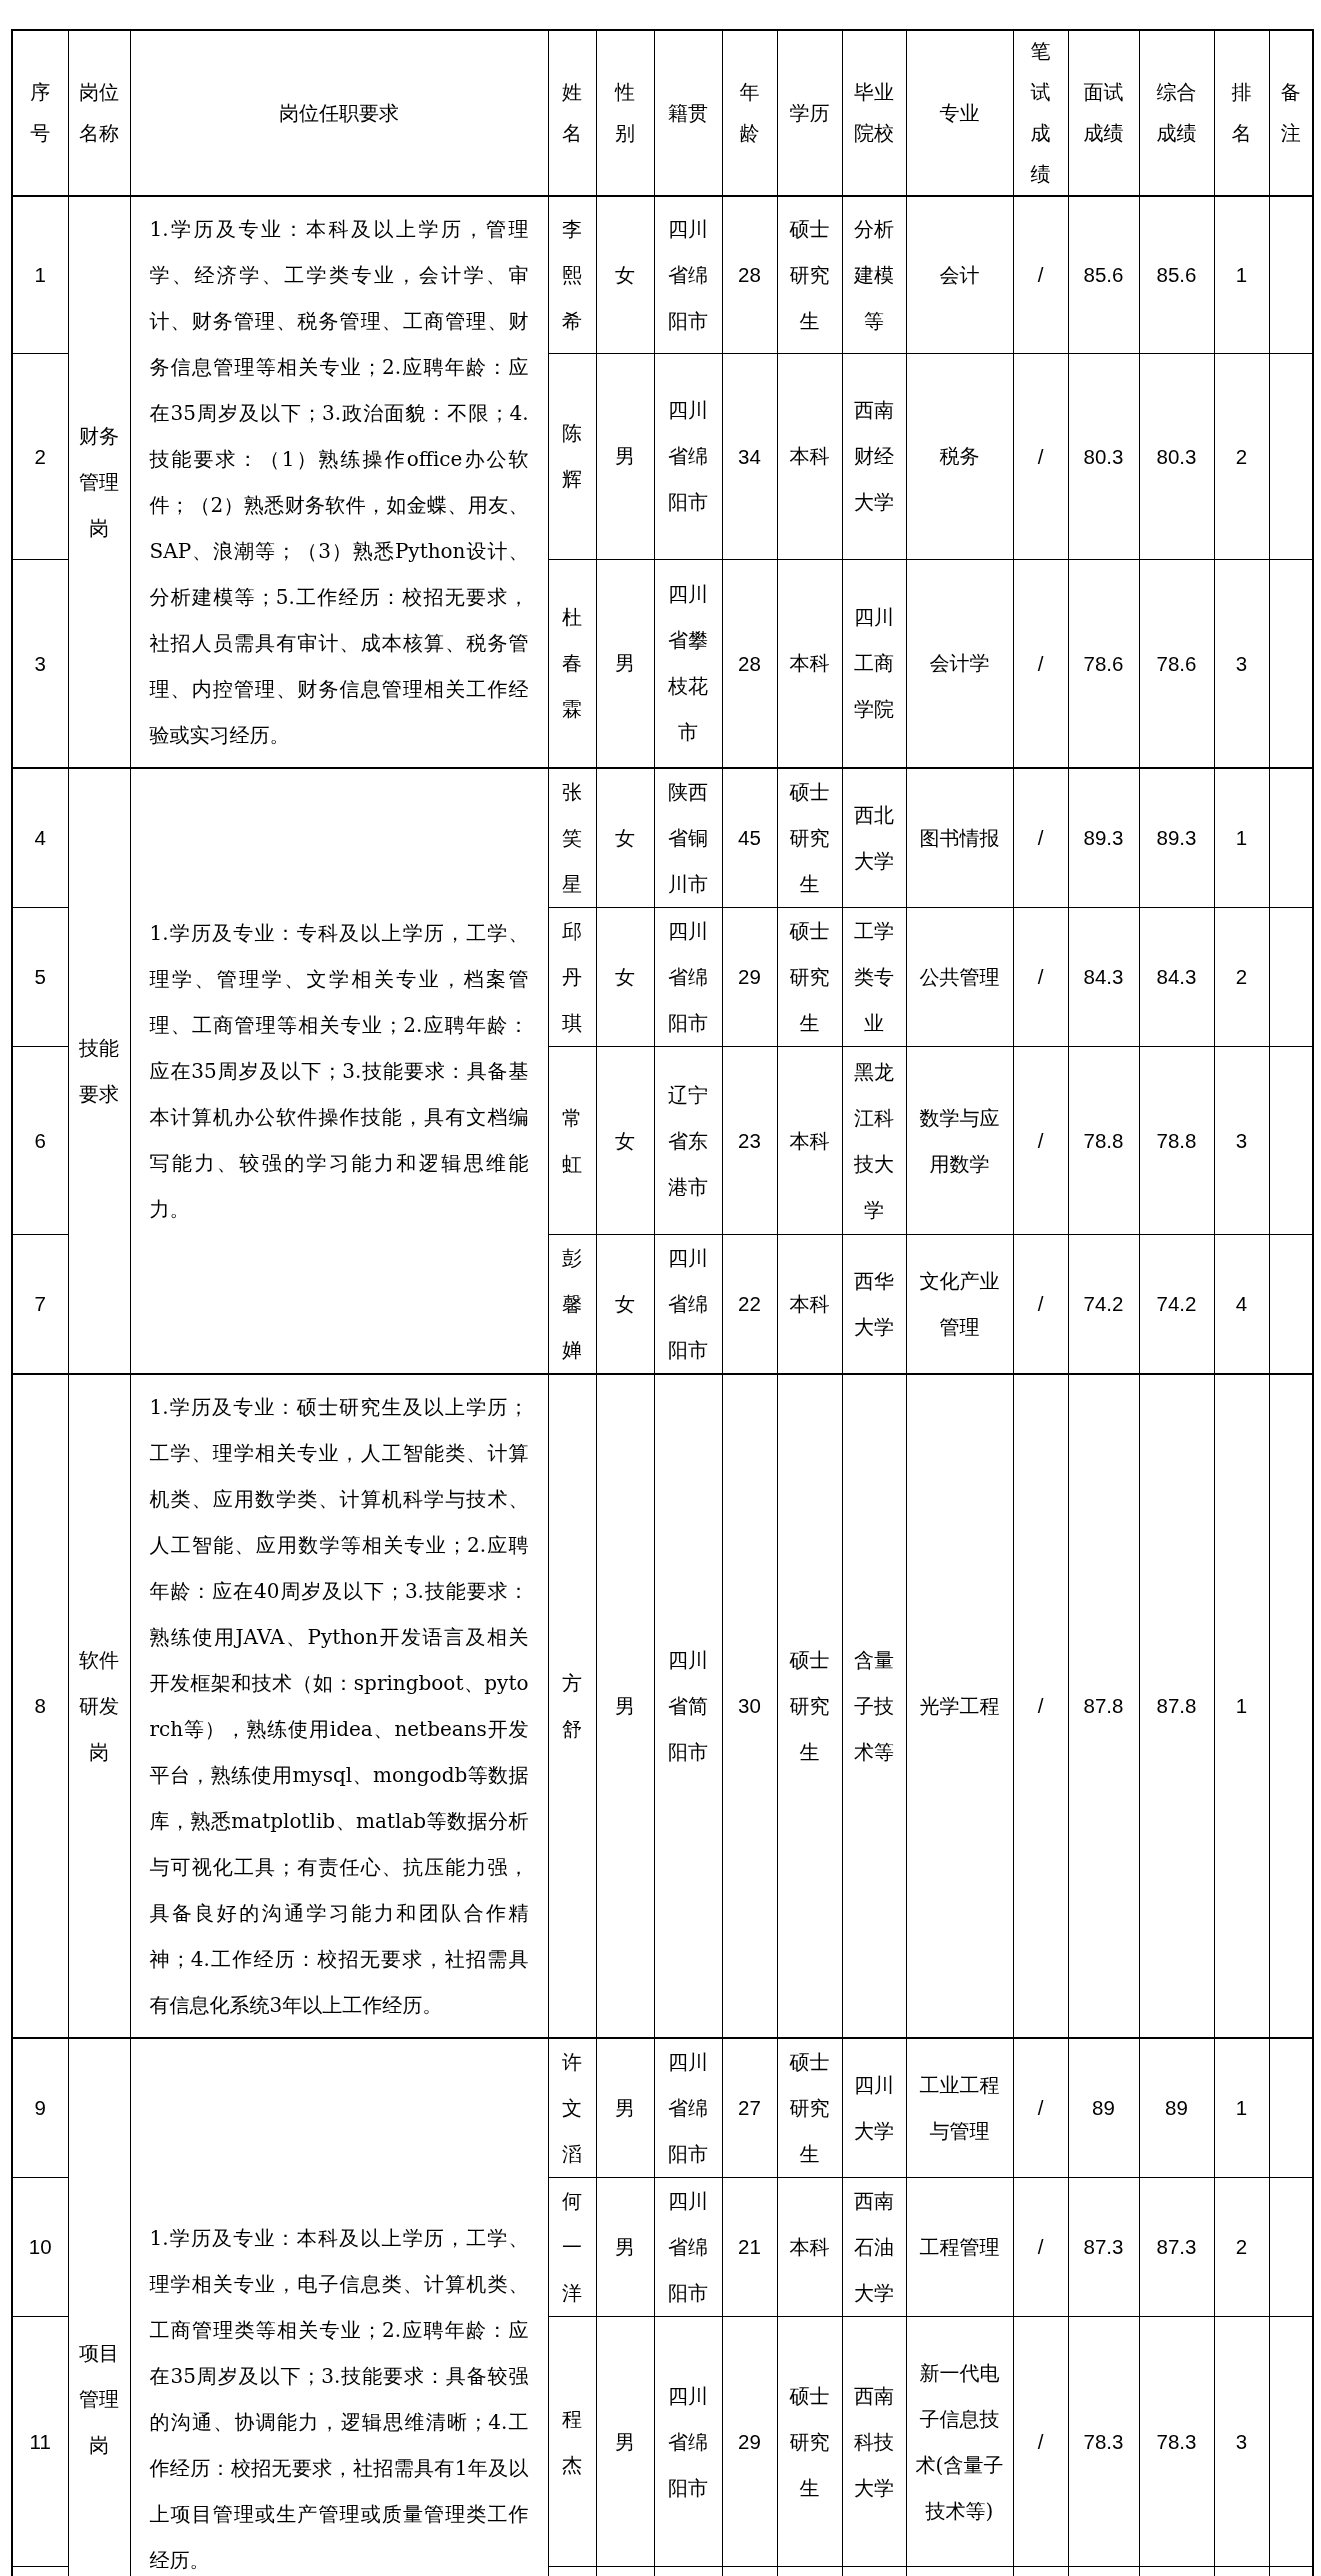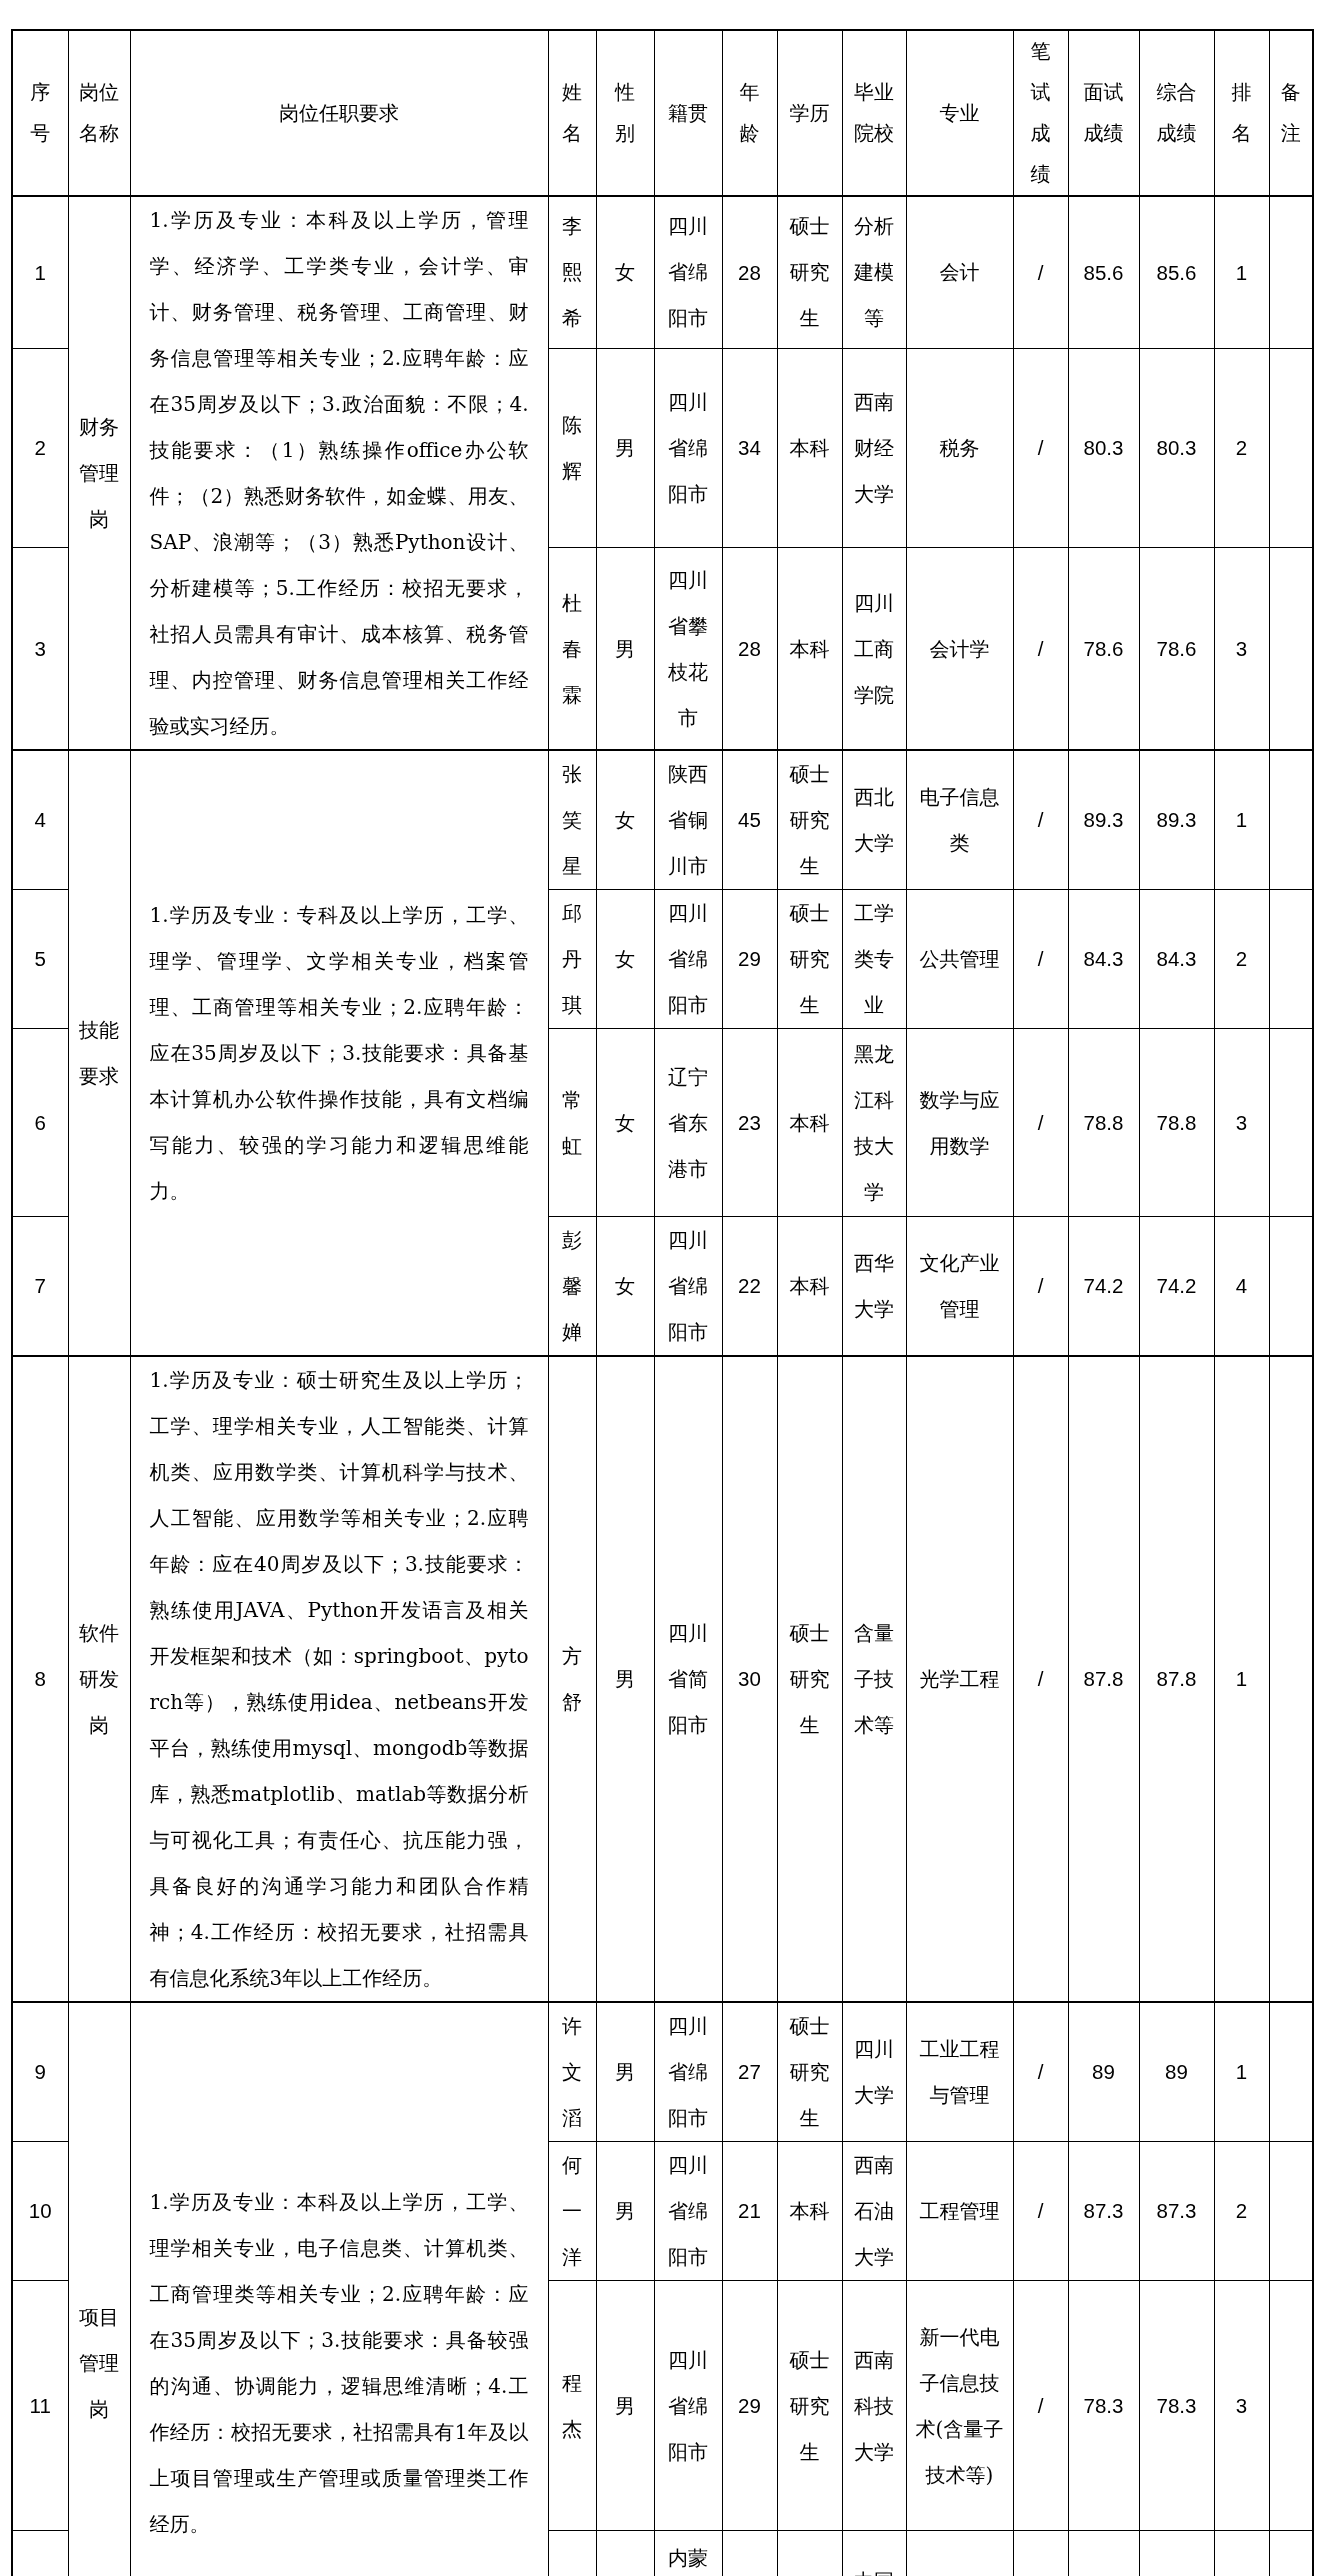--- a/index.html
+++ b/index.html
@@ -37,21 +37,21 @@
   }
   thead td {
     line-height: 2.05;
     border-bottom-width: 2.6px;
   }
   tr.gsep td {
     border-top-width: 2.9px;
   }
   td.c-req {
     text-align: justify;
-    padding: 0 19px;
+    padding: 9px 19px;
   }
   td.num {
     font-family: "Liberation Sans", sans-serif;
     font-size: 20.5px;
     white-space: normal;
   }
 </style>
 </head>
 <body>
 
@@ -156,21 +156,21 @@
     <tr class="gsep" style="height:135px">
       <td class="num">4</td>
       <td rowspan="4">技能要求</td>
       <td class="c-req" rowspan="4">1.学历及专业：专科及以上学历，工学、理学、管理学、文学相关专业，档案管理、工商管理等相关专业；2.应聘年龄：应在35周岁及以下；3.技能要求：具备基本计算机办公软件操作技能，具有文档编写能力、较强的学习能力和逻辑思维能力。</td>
       <td>张笑星</td>
       <td>女</td>
       <td>陕西省铜川市</td>
       <td class="num">45</td>
       <td>硕士研究生</td>
       <td>西北大学</td>
-      <td>电子信息类</td>
+      <td>图书情报</td>
       <td class="num">/</td>
       <td class="num">89.3</td>
       <td class="num">89.3</td>
       <td class="num">1</td>
       <td></td>
     </tr>
     <tr style="height:133px">
       <td class="num">5</td>
       <td>邱丹琪</td>
       <td>女</td>

